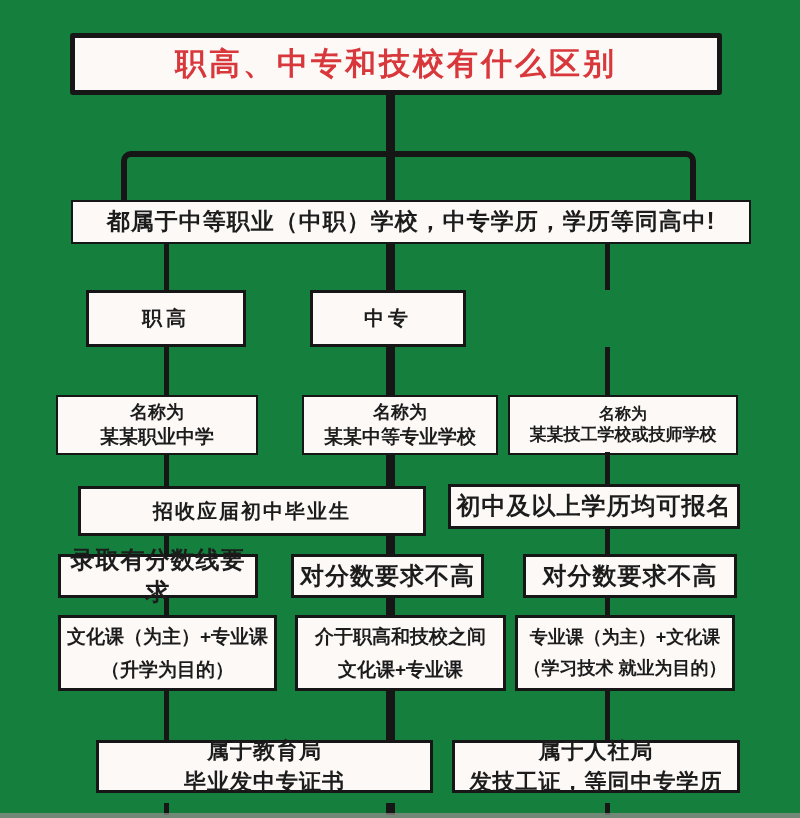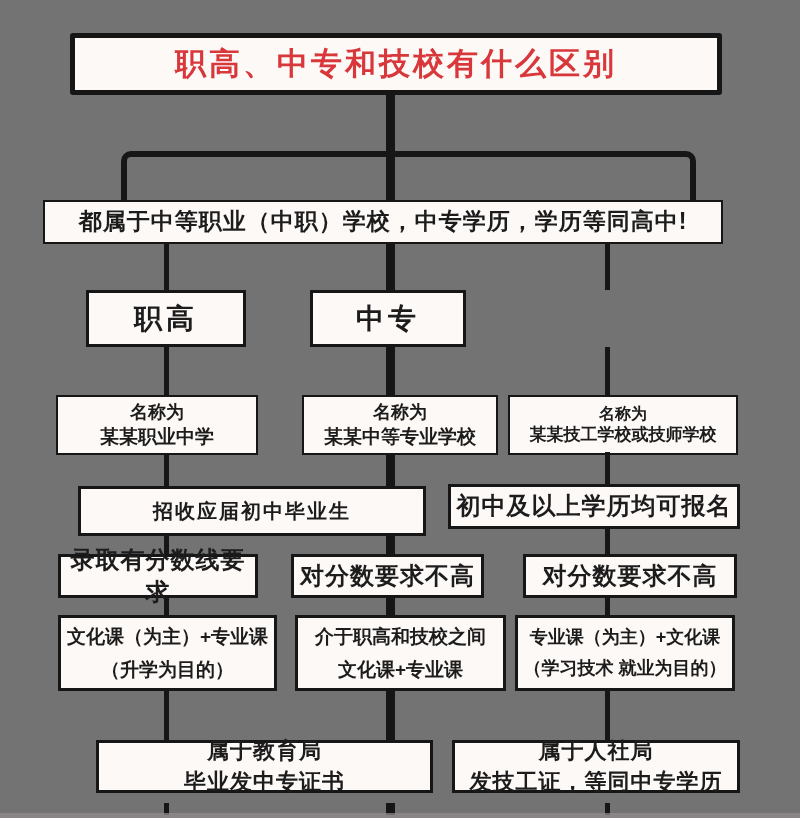--- a/index.html
+++ b/index.html
@@ -3,21 +3,21 @@
 <meta charset="utf-8">
 <style>
   html,body{margin:0;padding:0;}
   body{
     font-family:"Liberation Sans","DejaVu Sans",sans-serif;
     background:#e9e4e2;
   }
   #canvas{
     position:relative;
     width:800px;height:818px;
-    background:#737373;
+    background:#15803d;
     overflow:hidden;
     margin:0 auto;
   }
   .box{
     position:absolute;
     background:#fdf9f7;
     border:3px solid #161616;
     box-sizing:border-box;
     display:flex;flex-direction:column;
     align-items:center;justify-content:center;
@@ -37,25 +37,25 @@
   }
   
   .title-box{
     left:70px;top:33px;width:652px;height:62px;
     border-width:5px;border-radius:3px;
     font-size:31px;letter-spacing:3px;
     color:#d8383b;
   }
   
   .banner-box{
-    left:43px;top:200px;width:680px;height:44px;
+    left:71px;top:200px;width:680px;height:44px;
     border-width:2px;font-size:23px;letter-spacing:1px;
   }
   
-  .hdr{top:290px;height:57px;font-size:28px;letter-spacing:4px;}
+  .hdr{top:290px;height:57px;font-size:20px;letter-spacing:4px;}
   .hdr-1{left:86px;width:160px;}
   .hdr-2{left:310px;width:156px;}
   .hdr-3{left:536px;width:164px;}
   
   .name{top:395px;height:60px;border-width:2px;font-size:19px;}
   .name .l1{font-size:18px;}
   .name-1{left:56px;width:202px;}
   .name-2{left:302px;width:196px;}
   .name-3{left:508px;width:230px;font-size:17px;}
   .name-3 .l1{font-size:16px;}

